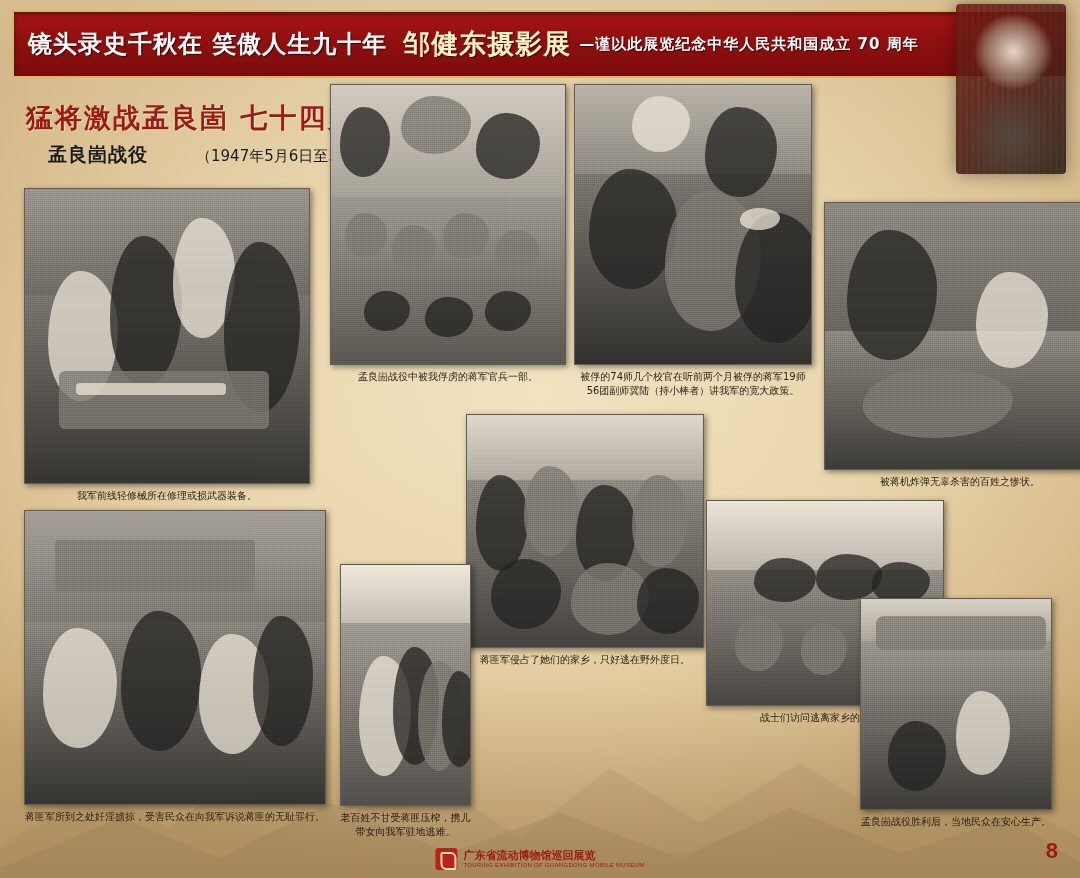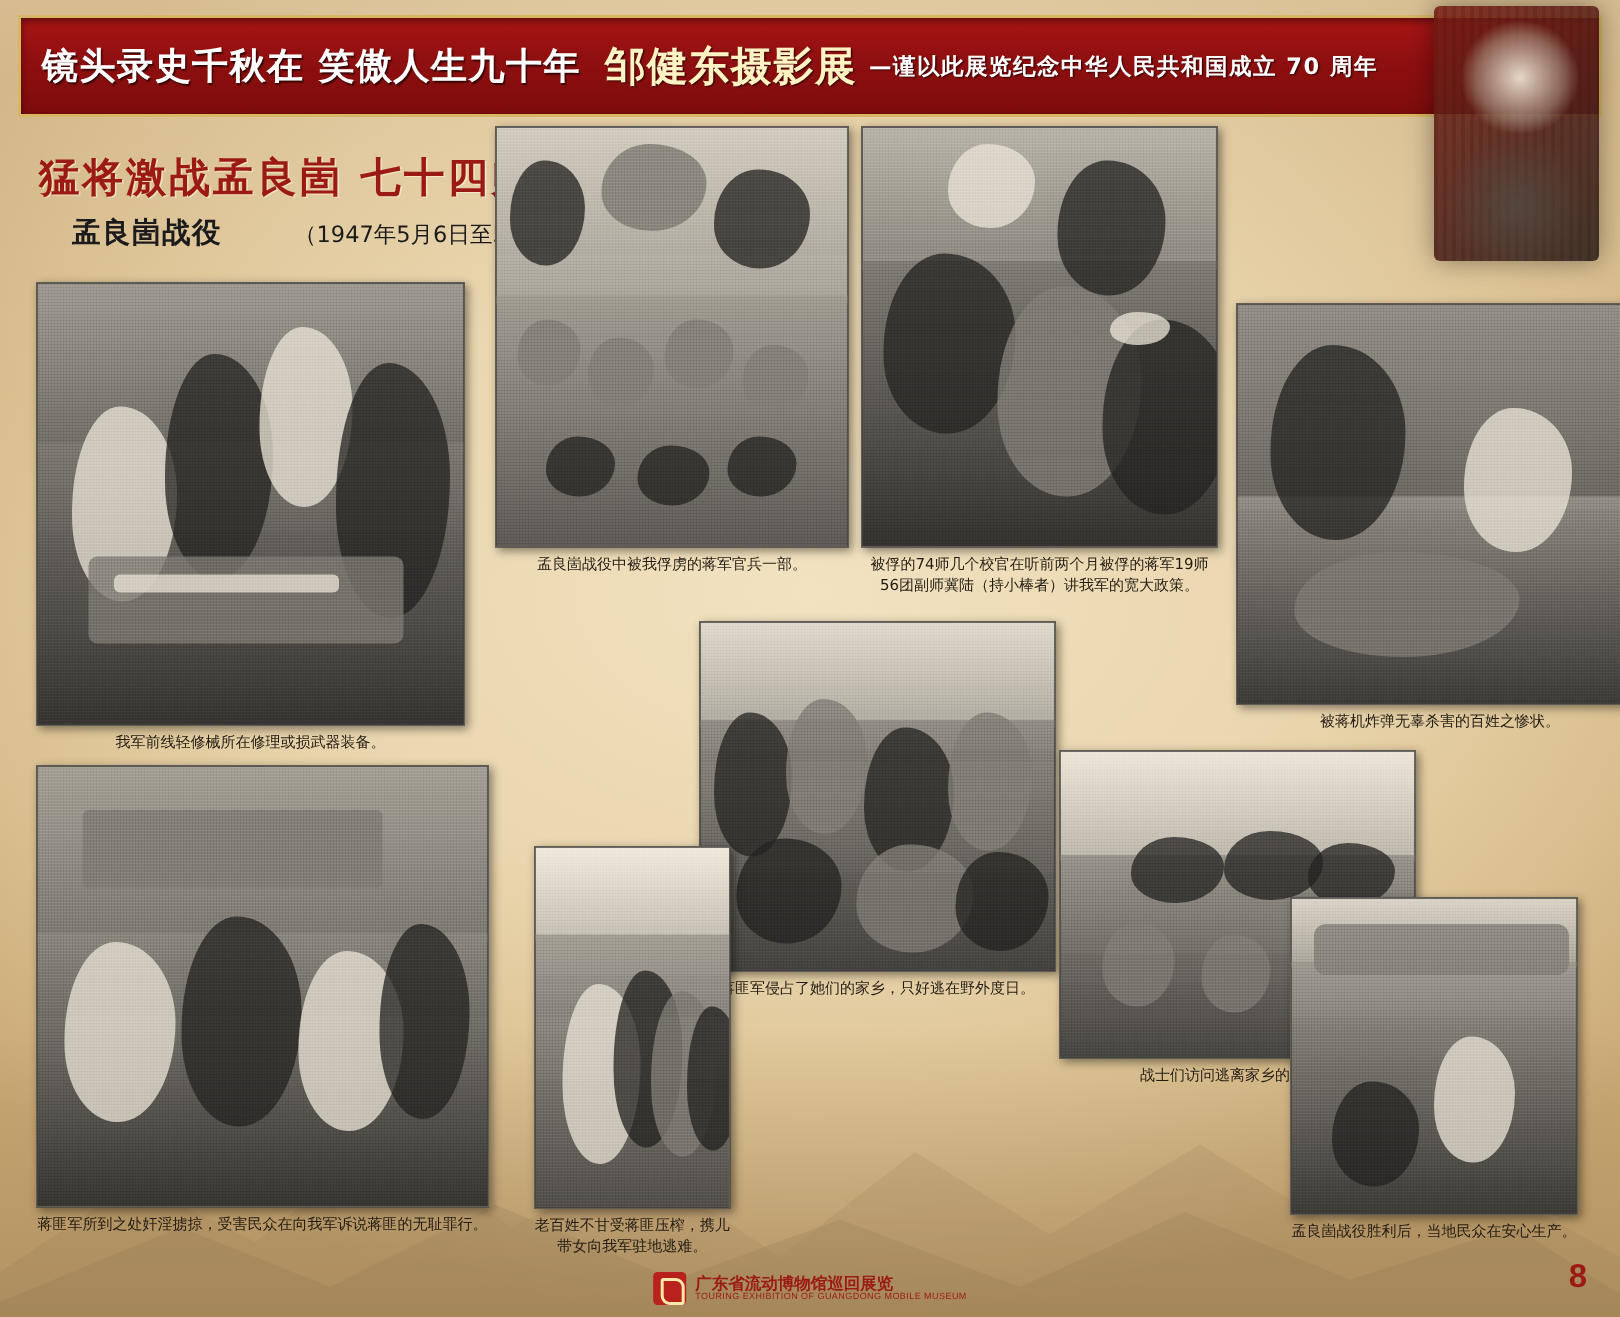--- a/index.html
+++ b/index.html
@@ -324,21 +324,21 @@
       <div class="blob light" style="left:6%; top:40%; width:74px; height:120px;"></div>
       <div class="blob" style="left:32%; top:34%; width:80px; height:140px;"></div>
       <div class="blob light" style="left:58%; top:42%; width:70px; height:120px;"></div>
       <div class="blob" style="left:76%; top:36%; width:60px; height:130px;"></div>
       <div class="blob mid" style="left:10%; top:10%; width:200px; height:52px; border-radius:4px;"></div>
       <div class="grain"></div>
     </div>
     <div class="caption">蒋匪军所到之处奸淫掳掠，受害民众在向我军诉说蒋匪的无耻罪行。</div>
   </div>
 
-  <div class="photo-block" style="left:316px; top:564px; width:171px;padding-left:40px;">
+  <div class="photo-block" style="left:300px; top:564px; width:171px;padding-left:40px;">
     <div class="photo" style="height:242px;">
       <div class="sky" style="height:26%; background:linear-gradient(to bottom,#e3ded4,#bcb5a8);"></div>
       <div class="ground" style="height:76%; background:linear-gradient(to bottom,#9e9789,#554f45);"></div>
       <div class="blob light" style="left:14%; top:38%; width:52px; height:120px;"></div>
       <div class="blob" style="left:40%; top:34%; width:46px; height:118px;"></div>
       <div class="blob mid" style="left:60%; top:40%; width:44px; height:110px;"></div>
       <div class="blob" style="left:78%; top:44%; width:36px; height:96px;"></div>
       <div class="grain"></div>
     </div>
     <div class="caption">老百姓不甘受蒋匪压榨，携儿带女向我军驻地逃难。</div>

